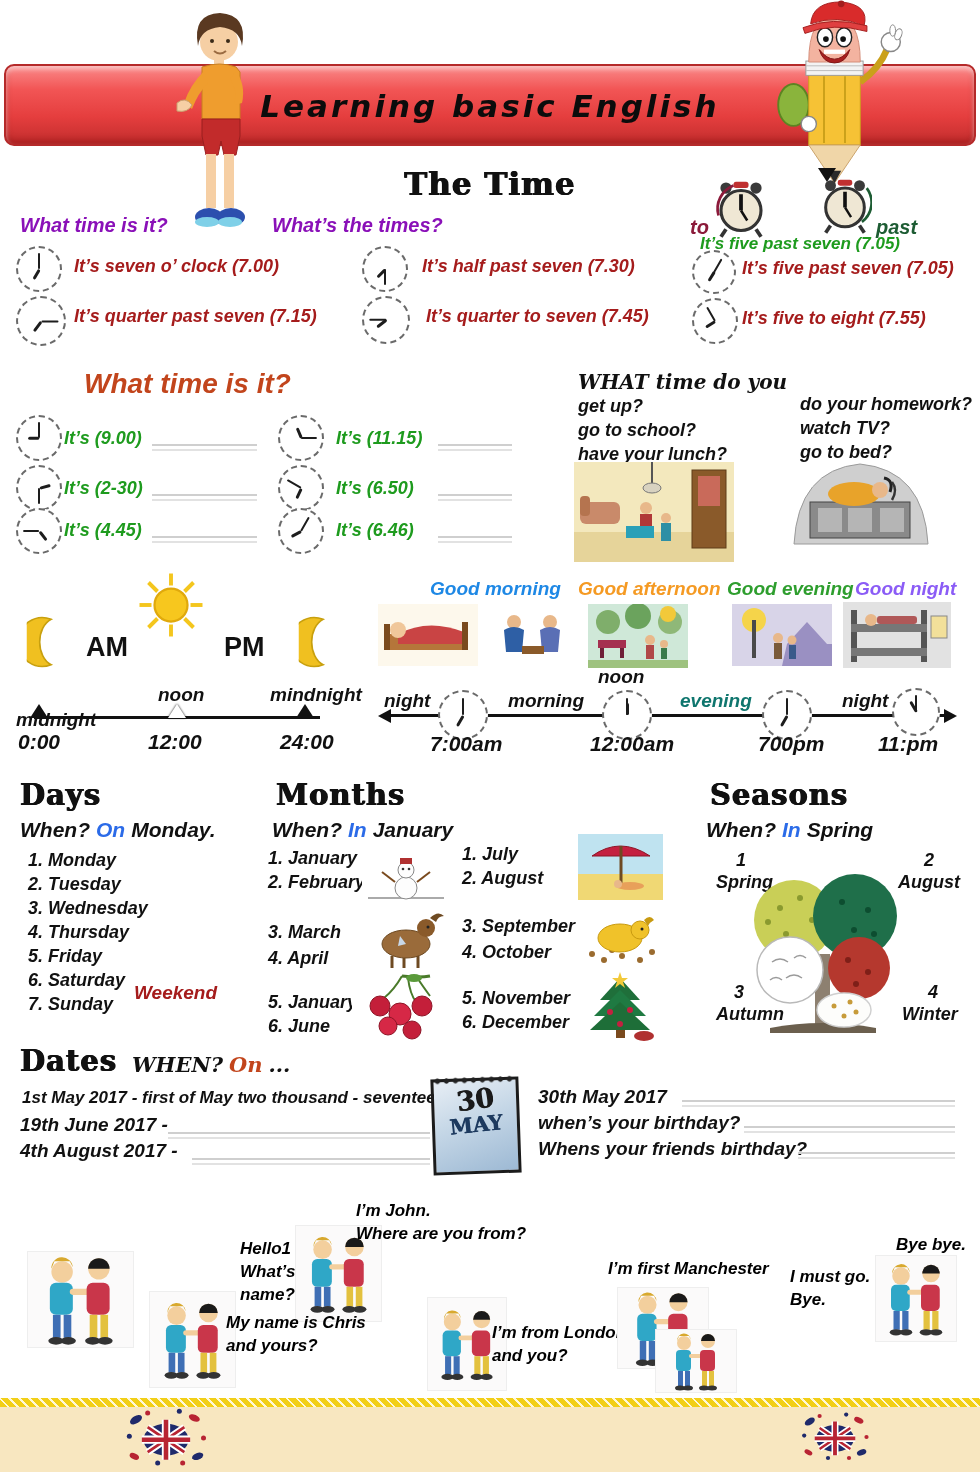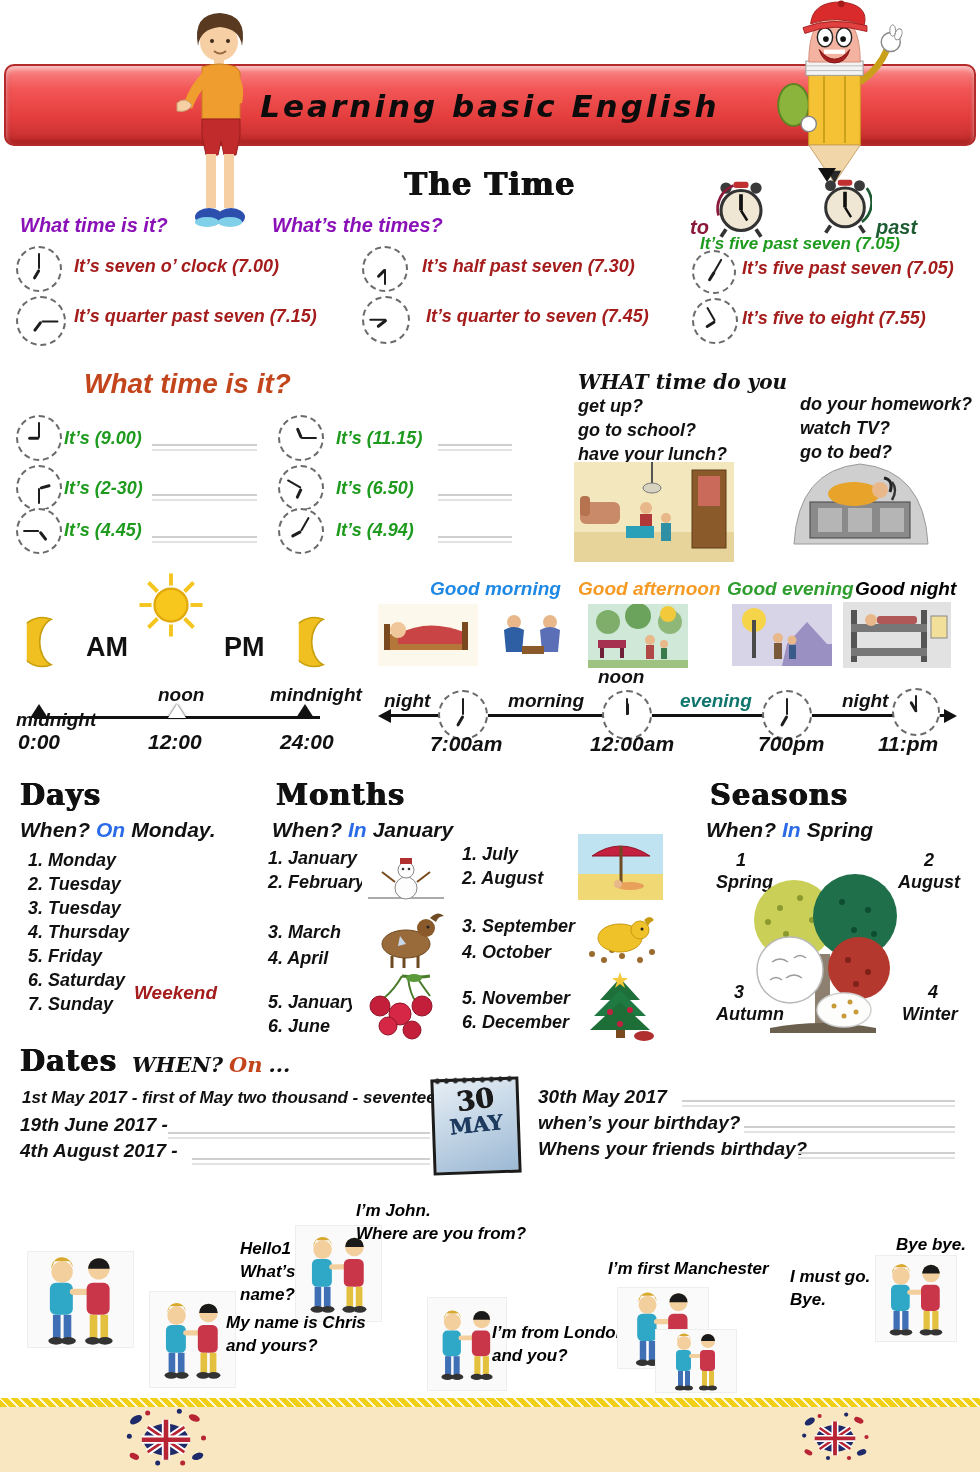--- a/index.html
+++ b/index.html
@@ -298,21 +298,21 @@
   <div class="clock" style="left:278px;top:465px;width:42px;height:42px;">
       <i class="hh" style="transform:rotate(205deg)"></i>
       <i class="mm" style="transform:rotate(300deg)"></i>
     </div>
   <div class="abs ib green" style="left:336px;top:478px;font-size:18px;">It’s (6.50)</div>
   <div class="ln" style="left:438px;top:494px;width:74px;"></div>
   <div class="clock" style="left:278px;top:508px;width:42px;height:42px;">
       <i class="hh" style="transform:rotate(242deg)"></i>
       <i class="mm" style="transform:rotate(30deg)"></i>
     </div>
-  <div class="abs ib green" style="left:336px;top:520px;font-size:18px;">It’s (4.94)</div>
+  <div class="abs ib green" style="left:336px;top:520px;font-size:18px;">It’s (6.46)</div>
   <div class="ln" style="left:438px;top:536px;width:74px;"></div>
 
   <div class="abs" style="left:578px;top:370px;font-size:20px;font-family:'DejaVu Serif',serif;font-weight:bold;font-style:italic;color:#111;">WHAT time do you</div>
   <div class="abs ib" style="left:578px;top:396px;font-size:18px;color:#111;">get up?</div>
   <div class="abs ib" style="left:578px;top:420px;font-size:18px;color:#111;">go to school?</div>
   <div class="abs ib" style="left:578px;top:444px;font-size:18px;color:#111;">have your lunch?</div>
   <div class="abs ib" style="left:800px;top:394px;font-size:18px;color:#111;">do your homework?</div>
   <div class="abs ib" style="left:800px;top:418px;font-size:18px;color:#111;">watch TV?</div>
   <div class="abs ib" style="left:800px;top:442px;font-size:18px;color:#111;">go to bed?</div>
 
@@ -372,21 +372,21 @@
   <div class="tri-up" style="left:30px;top:704px;"></div>
   <div class="tri-up open" style="left:168px;top:704px;"></div>
   <div class="tri-up" style="left:296px;top:704px;"></div>
   <div class="abs ib" style="left:18px;top:730px;font-size:21px;color:#111;">0:00</div>
   <div class="abs ib" style="left:148px;top:730px;font-size:21px;color:#111;">12:00</div>
   <div class="abs ib" style="left:280px;top:730px;font-size:21px;color:#111;">24:00</div>
 
   <div class="abs ib" style="left:430px;top:578px;font-size:19px;color:#1E88E5;">Good morning</div>
   <div class="abs ib" style="left:578px;top:578px;font-size:19px;color:#F59A23;">Good afternoon</div>
   <div class="abs ib" style="left:727px;top:578px;font-size:19px;color:#2E9E2E;">Good evening</div>
-  <div class="abs ib" style="left:855px;top:578px;font-size:19px;color:#000000;">Good night</div>
+  <div class="abs ib" style="left:855px;top:578px;font-size:19px;color:#8b5cf6;">Good night</div>
 
   <div class="illus" style="left:378px;top:604px;width:100px;height:62px;">
     <svg viewBox="0 0 100 62">
         <rect width="100" height="62" fill="#fdf8ec"></rect>
       <rect x="8" y="30" width="80" height="16" rx="3" fill="#b5763a"></rect>
       <path d="M20,30 Q50,14 86,28 L86,40 L20,40 Z" fill="#c94444"></path>
       <circle cx="20" cy="26" r="8" fill="#f0c79a"></circle>
         <rect x="6" y="20" width="6" height="26" fill="#7a4a1e"></rect>
       <rect x="84" y="18" width="6" height="28" fill="#7a4a1e"></rect>
     </svg>
@@ -471,21 +471,21 @@
   <div class="abs ib" style="left:590px;top:732px;font-size:21px;color:#111;">12:00am</div>
   <div class="abs ib" style="left:758px;top:732px;font-size:21px;color:#111;">700pm</div>
   <div class="abs ib" style="left:878px;top:732px;font-size:21px;color:#111;">11:pm</div>
 
   <div class="abs head fat" style="left:20px;top:778px;font-size:29px;">Days</div>
   <div class="abs ib" style="left:20px;top:818px;font-size:21px;color:#111;">
     <span class="mr">When?</span><span class="mr blue">On</span><span>Monday.</span>
   </div>
   <div class="abs ib" style="left:28px;top:850px;font-size:18px;color:#111;">1. Monday</div>
   <div class="abs ib" style="left:28px;top:874px;font-size:18px;color:#111;">2. Tuesday</div>
-  <div class="abs ib" style="left:28px;top:898px;font-size:18px;color:#111;">3. Tuesday</div>
+  <div class="abs ib" style="left:28px;top:898px;font-size:18px;color:#111;">3. Wednesday</div>
   <div class="abs ib" style="left:28px;top:922px;font-size:18px;color:#111;">4. Thursday</div>
   <div class="abs ib" style="left:28px;top:946px;font-size:18px;color:#111;">5. Friday</div>
   <div class="abs ib" style="left:28px;top:970px;font-size:18px;color:#111;">6. Saturday</div>
   <div class="abs ib" style="left:28px;top:994px;font-size:18px;color:#111;">7. Sunday</div>
   <div class="abs ib dkred" style="left:134px;top:982px;font-size:19px;">Weekend</div>
 
   <div class="abs head fat" style="left:276px;top:778px;font-size:29px;">Months</div>
   <div class="abs ib" style="left:272px;top:818px;font-size:21px;color:#111;">
     <span class="mr">When?</span><span class="mr blue">In</span><span>January</span>
   </div>

